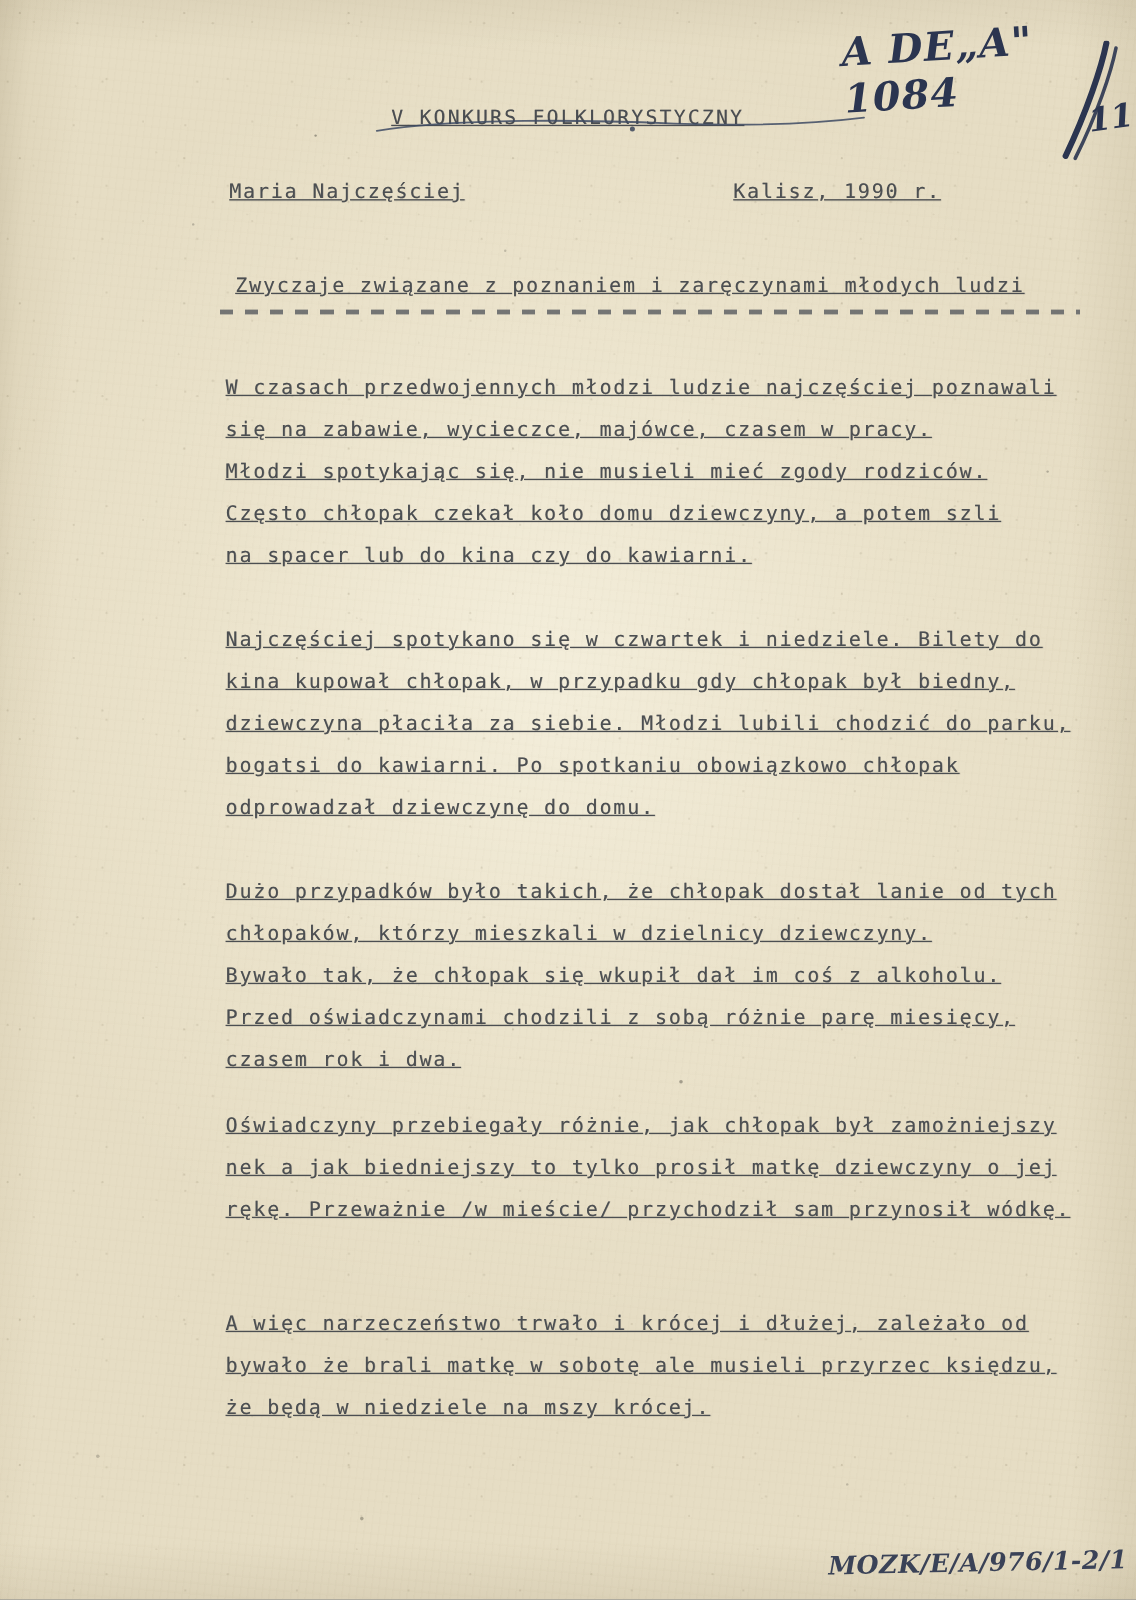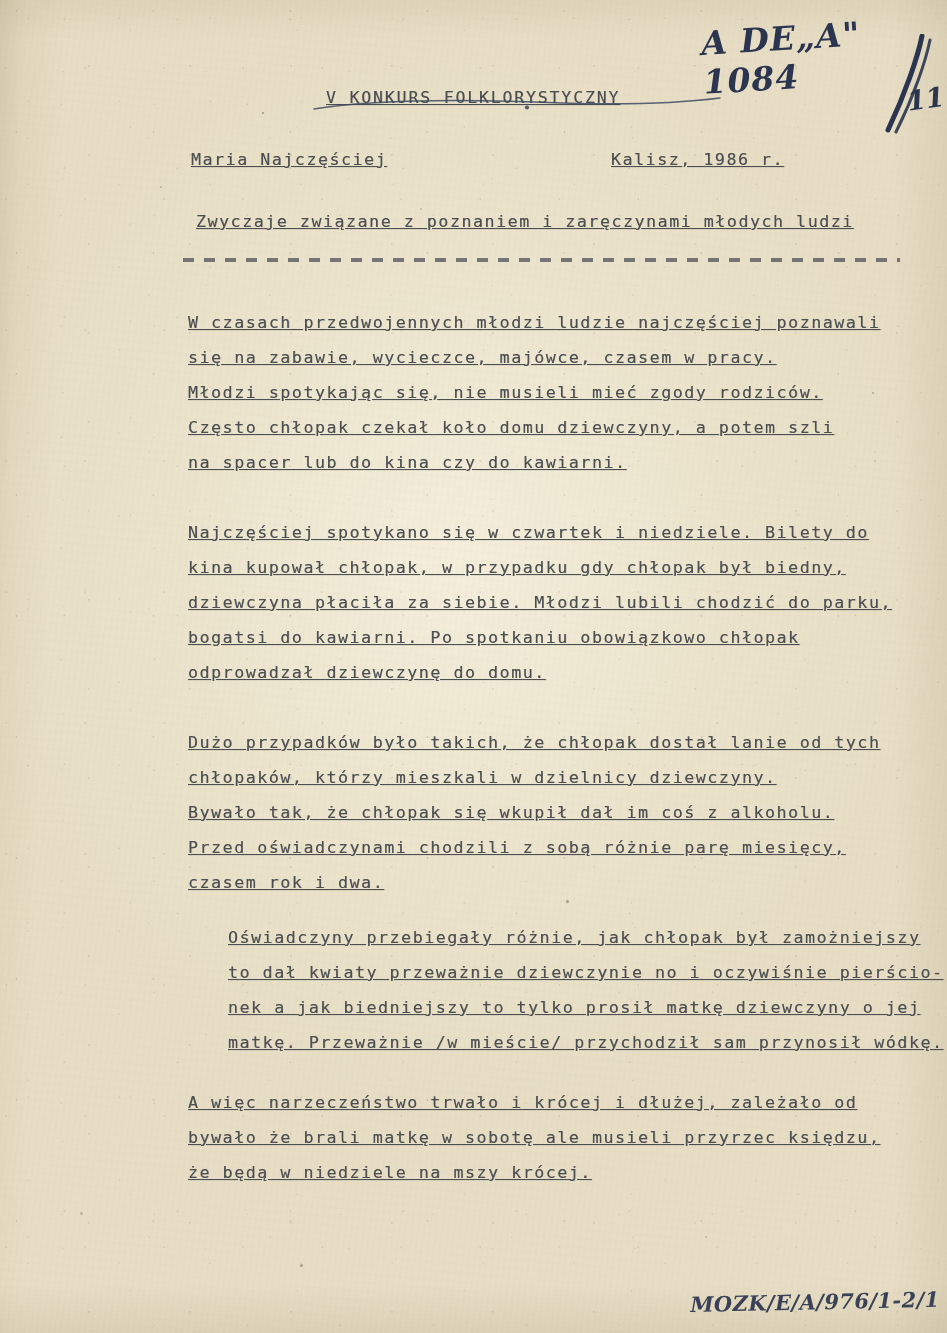--- a/index.html
+++ b/index.html
@@ -75,21 +75,21 @@
     left: 312px;
     top: 94px;
     width: 410px;
     height: 22px;
     pointer-events: none;
   }
 
   #author   { left: 191px; top: 150px; }
   #place    { left: 611px; top: 150px; }
 
-  #subtitle { left: 196px; top: 212px; }
+  #subtitle { left: 196px; top: 228px; }
 
   .dash-rule {
     position: absolute;
     left: 183px;
     top: 258px;
     width: 717px;
     height: 4px;
     background-image: repeating-linear-gradient(90deg,
        #5a5d61 0px, #5a5d61 11px,
        rgba(0,0,0,0) 11px, rgba(0,0,0,0) 21px);
@@ -162,31 +162,31 @@
 
   <div class="typed" id="heading">V KONKURS FOLKLORYSTYCZNY</div>
 
   <svg class="pen-strike" viewBox="0 0 410 22">
     <path d="M2,15 C70,4 180,6 250,9 C310,11 368,9 408,4" fill="none" stroke="#3d4a63" stroke-width="1.5" stroke-linecap="round" opacity=".85"></path>
     <circle cx="215" cy="13.5" r="2.1" fill="#2f3b52" opacity=".8"></circle>
   </svg>
 
   <div class="typed" id="author">Maria Najczęściej</div>
 
-  <div class="typed" id="place">Kalisz, 1986 r.</div>
+  <div class="typed" id="place">Kalisz, 1990 r.</div>
 
   <div class="typed" id="subtitle">Zwyczaje związane z poznaniem i zaręczynami młodych ludzi</div>
 
   <div class="dash-rule"></div>
 
   <div id="body-paragraphs">
       <div class="typed para" style="top: 305px;"><span class="ln">W czasach przedwojennych młodzi ludzie najczęściej poznawali</span><span class="ln">się na zabawie, wycieczce, majówce, czasem w pracy.</span><span class="ln">Młodzi spotykając się, nie musieli mieć zgody rodziców.</span><span class="ln">Często chłopak czekał koło domu dziewczyny, a potem szli</span><span class="ln">na spacer lub do kina czy do kawiarni.</span></div>
       <div class="typed para" style="top: 515px;"><span class="ln">Najczęściej spotykano się w czwartek i niedziele. Bilety do</span><span class="ln">kina kupował chłopak, w przypadku gdy chłopak był biedny,</span><span class="ln">dziewczyna płaciła za siebie. Młodzi lubili chodzić do parku,</span><span class="ln">bogatsi do kawiarni. Po spotkaniu obowiązkowo chłopak</span><span class="ln">odprowadzał dziewczynę do domu.</span></div>
       <div class="typed para" style="top: 725px;"><span class="ln">Dużo przypadków było takich, że chłopak dostał lanie od tych</span><span class="ln">chłopaków, którzy mieszkali w dzielnicy dziewczyny.</span><span class="ln">Bywało tak, że chłopak się wkupił dał im coś z alkoholu.</span><span class="ln">Przed oświadczynami chodzili z sobą różnie parę miesięcy,</span><span class="ln">czasem rok i dwa.</span></div>
-      <div class="typed para" style="top: 920px; margin-left: 40px;"><span class="ln">Oświadczyny przebiegały różnie, jak chłopak był zamożniejszy</span><span class="ln">to dał kwiaty przeważnie dziewczynie no i oczywiśnie pierścio-</span><span class="ln">nek a jak biedniejszy to tylko prosił matkę dziewczyny o jej</span><span class="ln">matkę. Przeważnie /w mieście/ przychodził sam przynosił wódkę.</span></div>
+      <div class="typed para" style="top: 920px;"><span class="ln">Oświadczyny przebiegały różnie, jak chłopak był zamożniejszy</span><span class="ln">nek a jak biedniejszy to tylko prosił matkę dziewczyny o jej</span><span class="ln">rękę. Przeważnie /w mieście/ przychodził sam przynosił wódkę.</span></div>
       <div class="typed para" style="top: 1085px;"><span class="ln">A więc narzeczeństwo trwało i krócej i dłużej, zależało od</span><span class="ln">bywało że brali matkę w sobotę ale musieli przyrzec księdzu,</span><span class="ln">że będą w niedziele na mszy krócej.</span></div>
     </div>
 
   <div class="hand" id="hand-top">A DE„A" 1084</div>
 
   <svg id="hand-top-slash" viewBox="0 0 60 100">
     <path d="M44,2 C40,22 28,58 10,96" fill="none" stroke="#2b3550" stroke-width="5" stroke-linecap="round"></path>
     <path d="M52,6 C48,26 36,62 18,98" fill="none" stroke="#2b3550" stroke-width="3" stroke-linecap="round" opacity=".9"></path>
   </svg>
 

